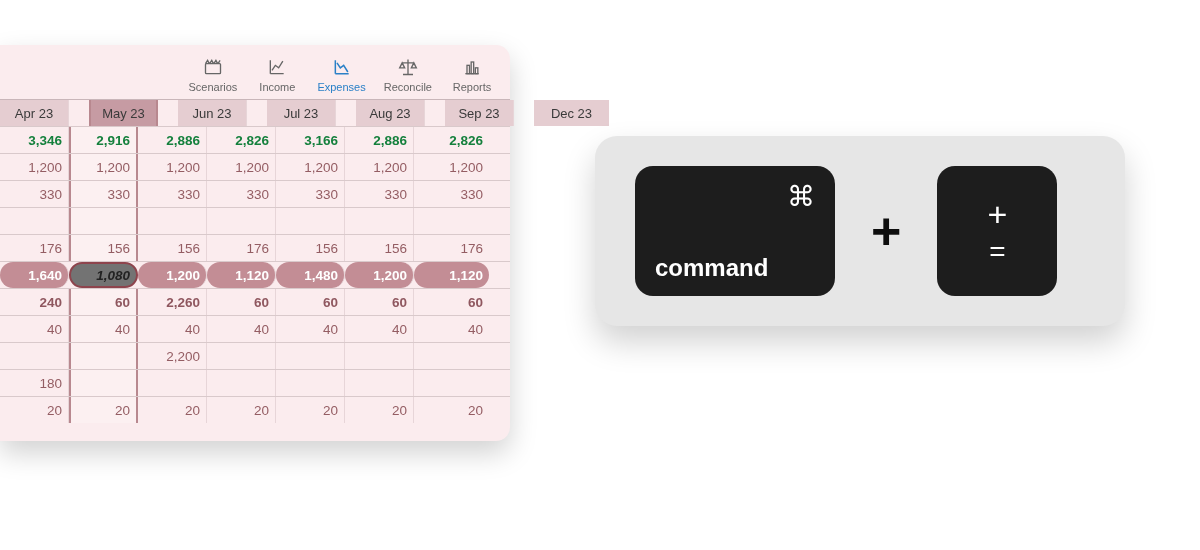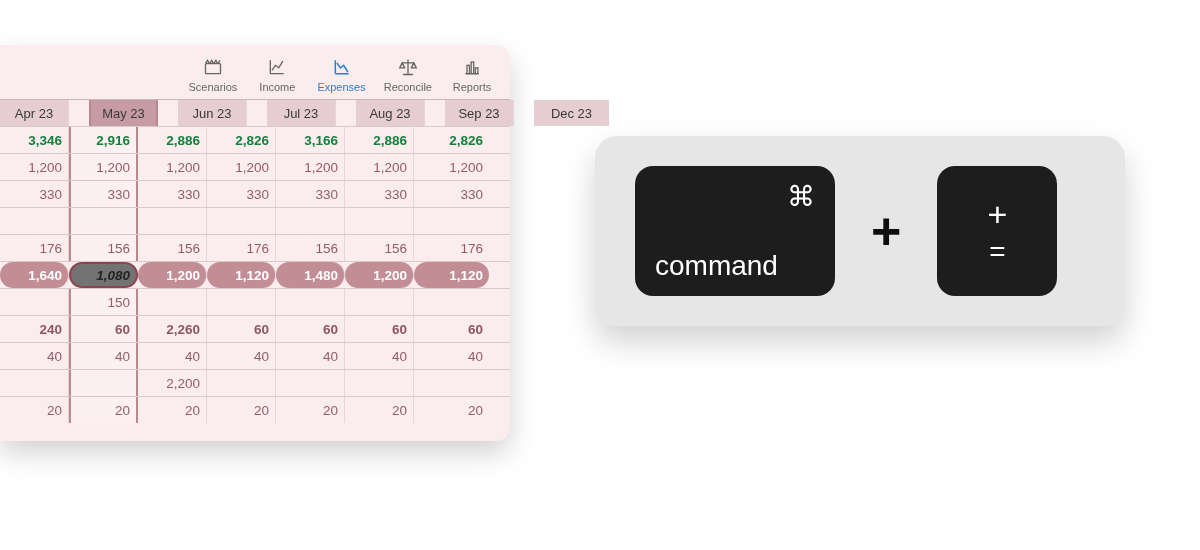--- a/index.html
+++ b/index.html
@@ -101,21 +101,21 @@
     background: #1d1d1d;
     color: #fff;
     border-radius: 18px;
     display: flex;
     flex-direction: column;
     align-items: center;
     justify-content: center;
   }
   .key-cmd { width: 200px; height: 130px; padding: 14px 20px; align-items: flex-start; justify-content: space-between; }
   .key-cmd .sym { align-self: flex-end; font-size: 28px; }
-  .key-cmd .lbl { font-size: 28px; font-weight: 400; }
+  .key-cmd .lbl { font-size: 24px; font-weight: 700; }
   .plus-sep { font-size: 52px; font-weight: 600; color: #0e0e0e; }
   .key-plus { width: 120px; height: 130px; gap: 2px; }
   .key-plus .p1 { font-size: 34px; font-weight: 500; }
   .key-plus .p2 { font-size: 28px; font-weight: 500; }
 </style>
 </head>
 <body>
 
 <div class="sheet-panel">
 
@@ -225,29 +225,20 @@
       </div>
       <div class="row hl">
         <div class="cell">1,640</div>
         <div class="cell col-may focus">1,080</div>
         <div class="cell">1,200</div>
         <div class="cell">1,120</div>
         <div class="cell">1,480</div>
         <div class="cell">1,200</div>
         <div class="cell last">1,120</div>
       </div>
-      <div class="row">
-        <div class="cell"></div>
-        <div class="cell col-may">150</div>
-        <div class="cell"></div>
-        <div class="cell"></div>
-        <div class="cell"></div>
-        <div class="cell"></div>
-        <div class="cell last"></div>
-      </div>
       <div class="row sub">
         <div class="cell">240</div>
         <div class="cell col-may">60</div>
         <div class="cell">2,260</div>
         <div class="cell">60</div>
         <div class="cell">60</div>
         <div class="cell">60</div>
         <div class="cell last">60</div>
       </div>
       <div class="row">
@@ -262,20 +253,29 @@
       <div class="row">
         <div class="cell"></div>
         <div class="cell col-may"></div>
         <div class="cell">2,200</div>
         <div class="cell"></div>
         <div class="cell"></div>
         <div class="cell"></div>
         <div class="cell last"></div>
       </div>
       <div class="row">
+        <div class="cell">180</div>
+        <div class="cell col-may"></div>
+        <div class="cell"></div>
+        <div class="cell"></div>
+        <div class="cell"></div>
+        <div class="cell"></div>
+        <div class="cell last"></div>
+      </div>
+      <div class="row">
         <div class="cell">20</div>
         <div class="cell col-may">20</div>
         <div class="cell">20</div>
         <div class="cell">20</div>
         <div class="cell">20</div>
         <div class="cell">20</div>
         <div class="cell last">20</div>
       </div>
     </div>
 </div>

